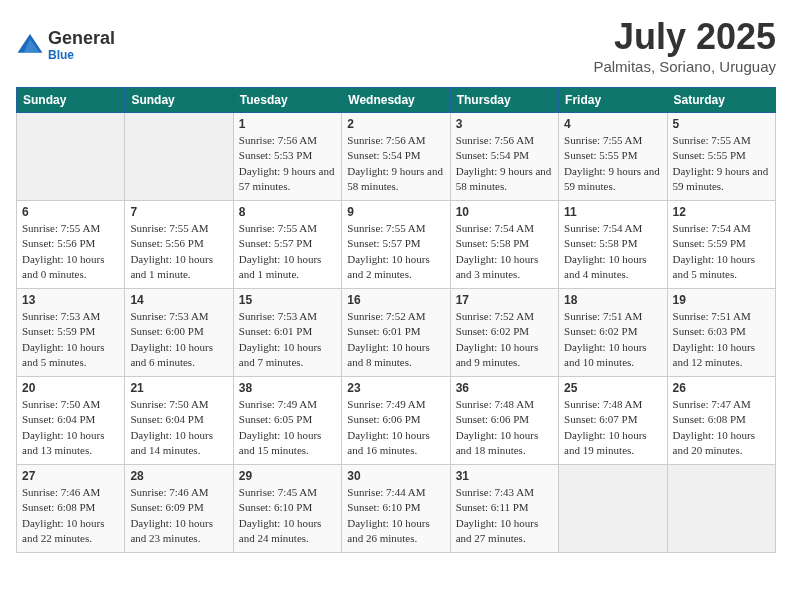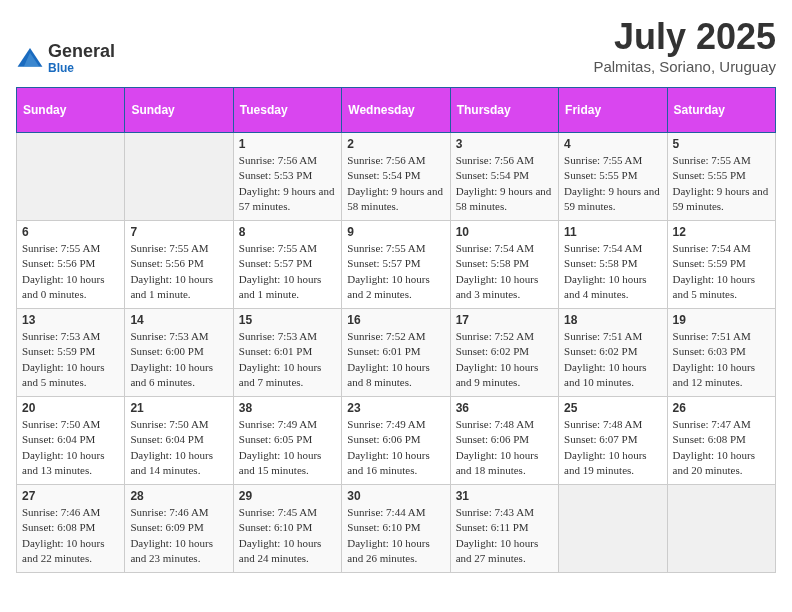--- a/index.html
+++ b/index.html
@@ -6,21 +6,21 @@
     body {
       font-family: Arial, sans-serif;
       background: #fff;
       width: 792px;
       min-height: 612px;
       padding: 16px;
     }
     .header {
       display: flex;
       justify-content: space-between;
-      align-items: flex-end;
+      align-items: center;
       margin-bottom: 12px;
     }
     .logo {
       display: flex;
       align-items: center;
       gap: 4px;
     }
     .logo-text {
       display: flex;
       flex-direction: column;
@@ -41,25 +41,25 @@
     .subtitle {
       font-size: 15px;
       color: #555;
     }
     table {
       width: 100%;
       border-collapse: collapse;
       table-layout: fixed;
     }
     thead tr th {
-      background-color: #d946ef;
+      background-color: #0f766e;
       color: #fff;
       font-size: 12px;
       font-weight: bold;
-      padding: 15px 6px;
+      padding: 5px 6px;
       text-align: left;
       border: 1px solid #2060a0;
     }
     tbody tr td {
       border: 1px solid #ccc;
       vertical-align: top;
       padding: 4px 5px;
       font-size: 10px;
       color: #333;
       height: 88px;

